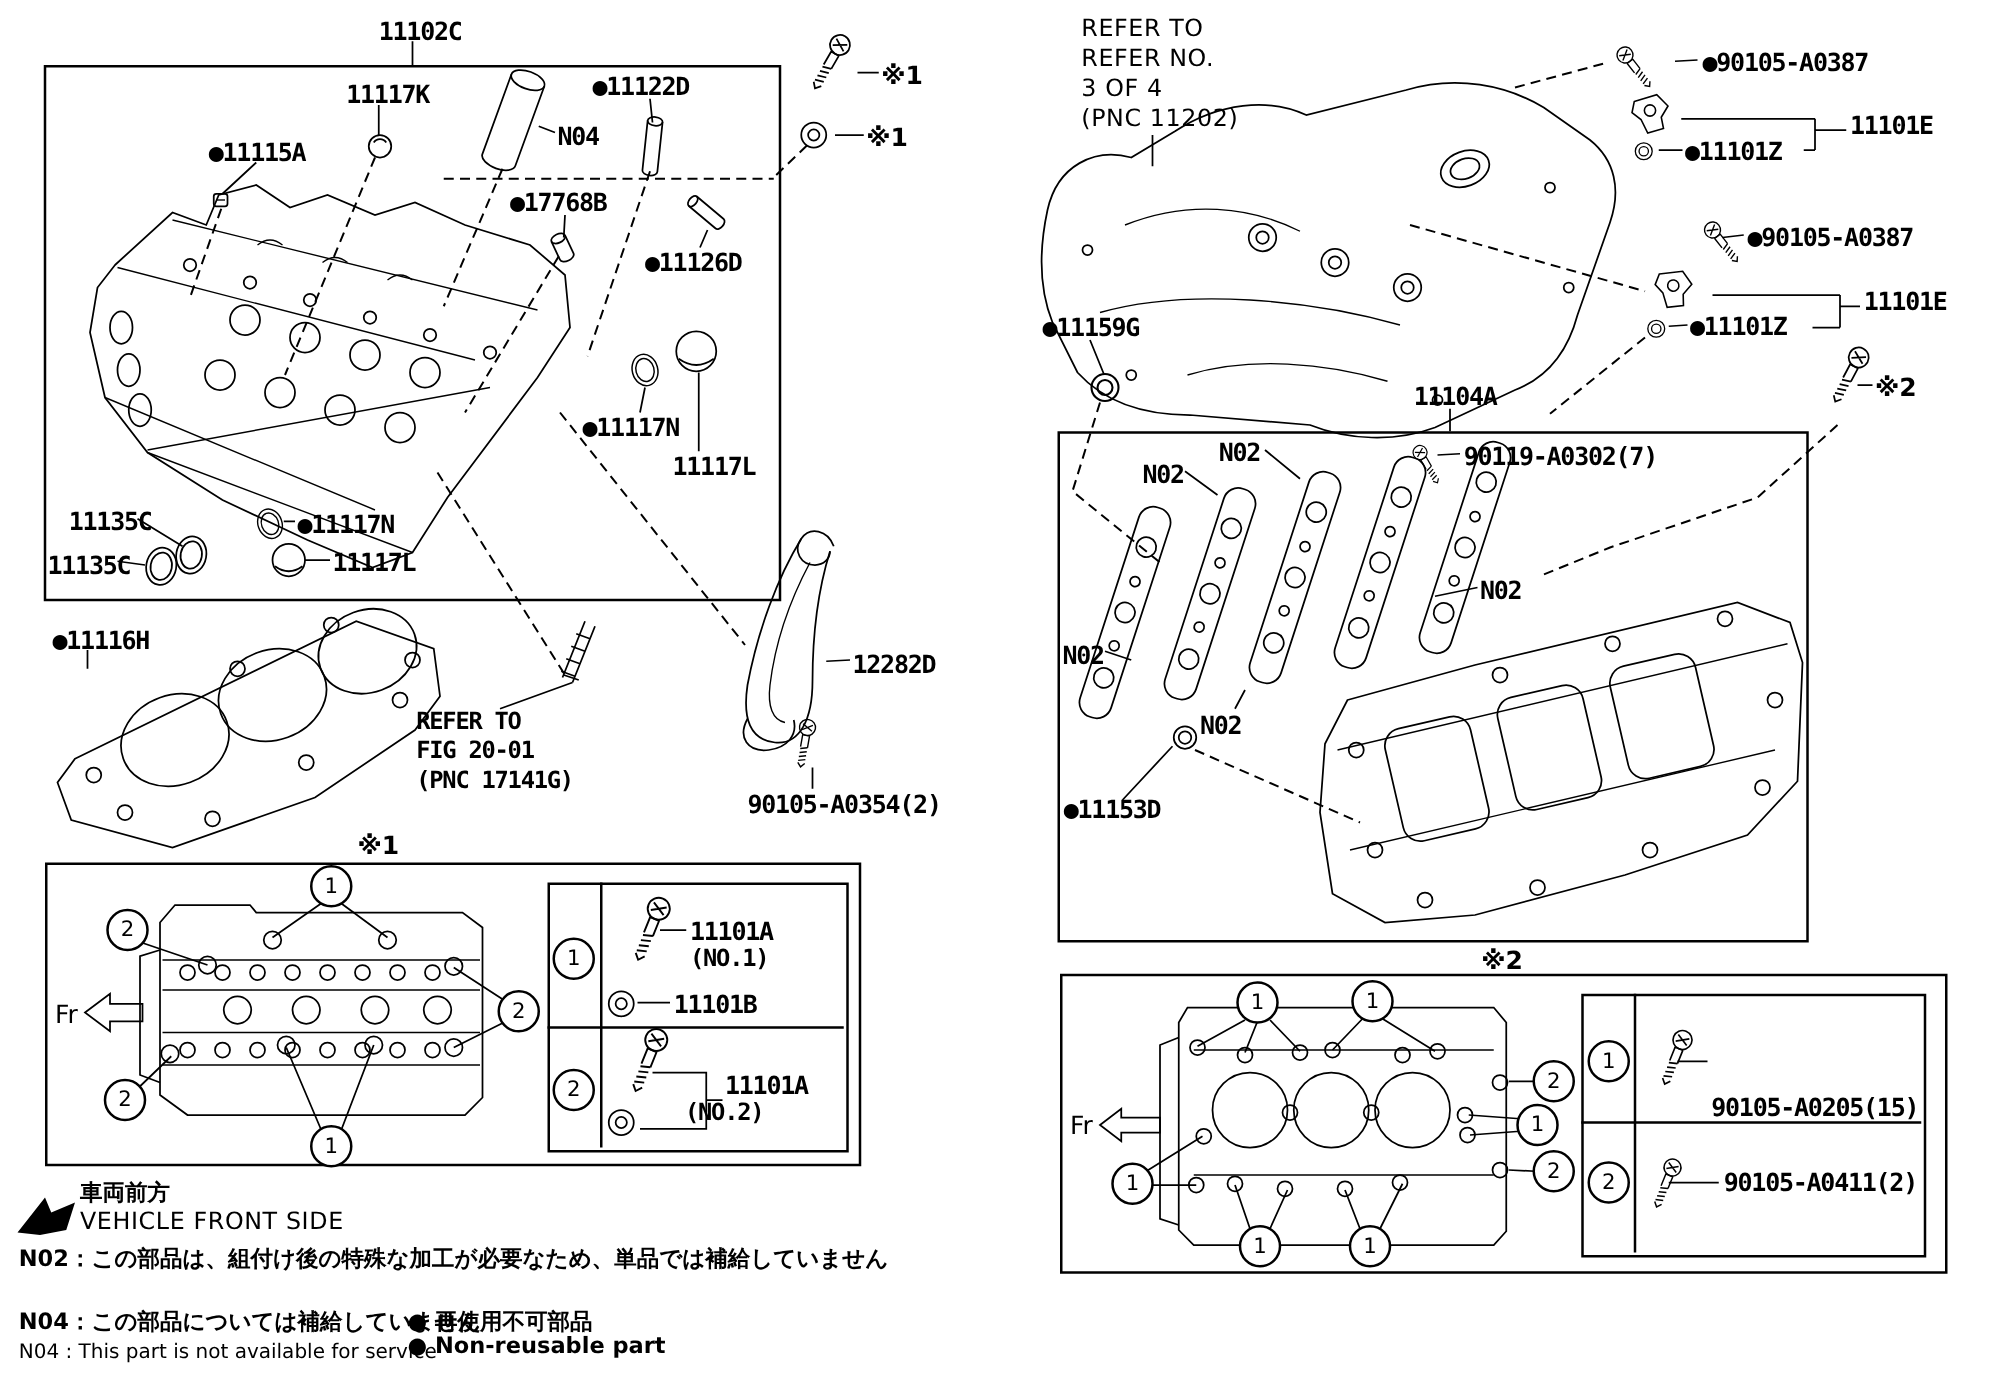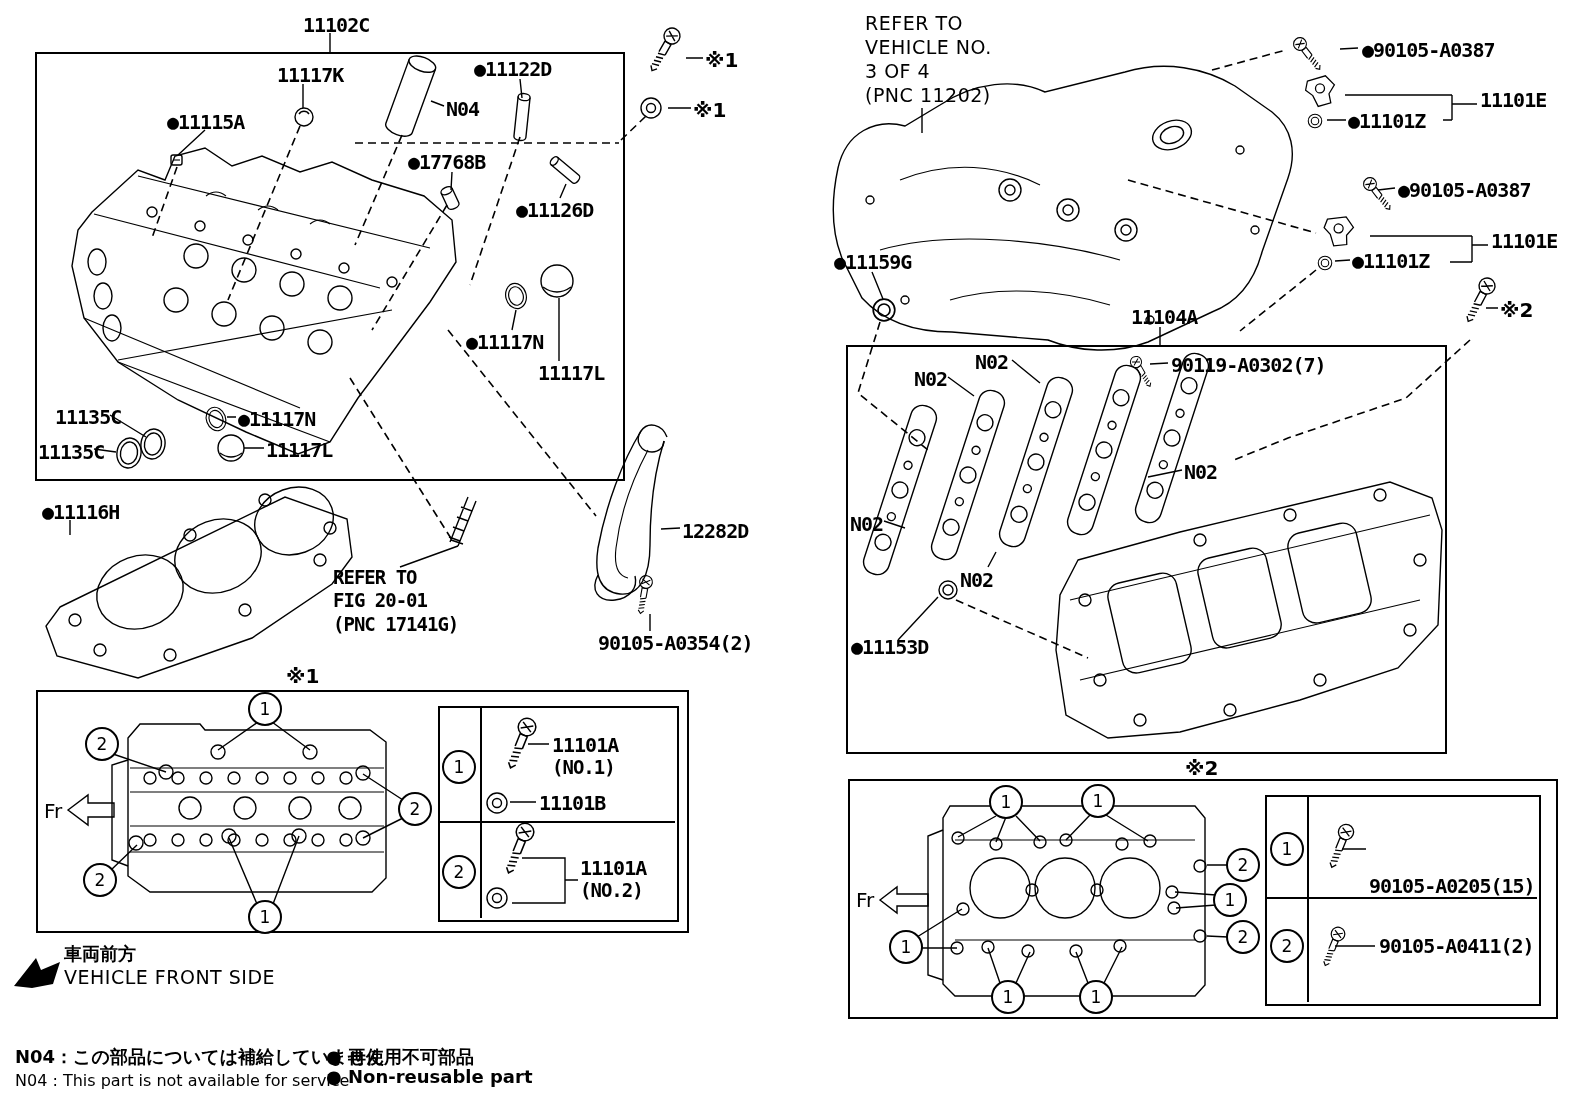--- a/index.html
+++ b/index.html
@@ -320,21 +320,21 @@
   <div class="lbl pt" style="left:42px;top:500px">●11116H</div>
   <div class="lbl pt" style="left:682px;top:519px">12282D</div>
   <div class="lbl pt19" style="left:333px;top:566px">REFER TO</div>
   <div class="lbl pt19" style="left:333px;top:589px">FIG 20-01</div>
   <div class="lbl pt19" style="left:333px;top:613px">(PNC 17141G)</div>
   <div class="lbl pt" style="left:598px;top:631px">90105-A0354(2)</div>
   <div class="lbl xm" style="left:705px;top:48px">※1</div>
   <div class="lbl xm" style="left:693px;top:98px">※1</div>
 
   <div class="lbl rf" style="left:865px;top:12px">REFER TO</div>
-  <div class="lbl rf" style="left:865px;top:36px">VEHICLE NO.</div>
+  <div class="lbl rf" style="left:865px;top:36px">REFER NO.</div>
   <div class="lbl rf" style="left:865px;top:60px">3 OF 4</div>
   <div class="lbl rf" style="left:865px;top:84px">(PNC 11202)</div>
   <div class="lbl pt" style="left:834px;top:250px">●11159G</div>
 
   <div class="lbl pt" style="left:1362px;top:38px">●90105-A0387</div>
   <div class="lbl pt" style="left:1480px;top:88px">11101E</div>
   <div class="lbl pt" style="left:1348px;top:109px">●11101Z</div>
   <div class="lbl pt" style="left:1398px;top:178px">●90105-A0387</div>
   <div class="lbl pt" style="left:1491px;top:229px">11101E</div>
   <div class="lbl pt" style="left:1352px;top:249px">●11101Z</div>
@@ -349,21 +349,21 @@
   <div class="lbl pt" style="left:960px;top:568px">N02</div>
   <div class="lbl pt" style="left:851px;top:635px">●11153D</div>
 
   <div class="lbl xm" style="left:286px;top:664px">※1</div>
   <div class="lbl xm" style="left:1185px;top:756px">※2</div>
 
   <div class="lbl pt" style="left:552px;top:733px">11101A</div>
   <div class="lbl pt19" style="left:552px;top:756px">(NO.1)</div>
   <div class="lbl pt" style="left:539px;top:791px">11101B</div>
   <div class="lbl pt" style="left:580px;top:856px">11101A</div>
-  <div class="lbl pt19" style="left:580px;top:879px">(NO.2)</div>
+  <div class="lbl pt19" style="left:548px;top:879px">(NO.2)</div>
 
   <div class="lbl pt" style="left:1369px;top:874px">90105-A0205(15)</div>
   <div class="lbl pt" style="left:1379px;top:934px">90105-A0411(2)</div>
 
   <div class="lbl frl" style="left:44px;top:799px">Fr</div>
   <div class="lbl frl" style="left:856px;top:888px">Fr</div>
 
   <div class="callout" style="left:248px;top:692px">1</div>
   <div class="callout" style="left:85px;top:727px">2</div>
   <div class="callout" style="left:398px;top:792px">2</div>
@@ -378,19 +378,20 @@
   <div class="callout" style="left:1213px;top:883px">1</div>
   <div class="callout" style="left:1226px;top:920px">2</div>
   <div class="callout" style="left:889px;top:930px">1</div>
   <div class="callout" style="left:991px;top:980px">1</div>
   <div class="callout" style="left:1079px;top:980px">1</div>
   <div class="callout" style="left:1270px;top:832px">1</div>
   <div class="callout" style="left:1270px;top:929px">2</div>
 
   <div class="lbl jp" style="left:64px;top:942px">車両前方</div>
   <div class="lbl rf" style="left:64px;top:966px">VEHICLE FRONT SIDE</div>
+  <div class="lbl jp" style="left:15px;top:995px">N02：この部品は、組付け後の特殊な加工が必要なため、単品では補給していません</div>
   <div class="lbl jp" style="left:15px;top:1045px">N04：この部品については補給していません</div>
   <div class="lbl jp" style="left:326px;top:1045px">● 再使用不可部品</div>
   <div class="lbl en" style="left:15px;top:1071px">N04 : This part is not available for service</div>
   <div class="lbl jp" style="left:326px;top:1066px">● Non-reusable part</div>
   <div class="lbl code" style="left:1455px;top:1112px">11G209B</div>
 
 </div>
 
 </body></html>

